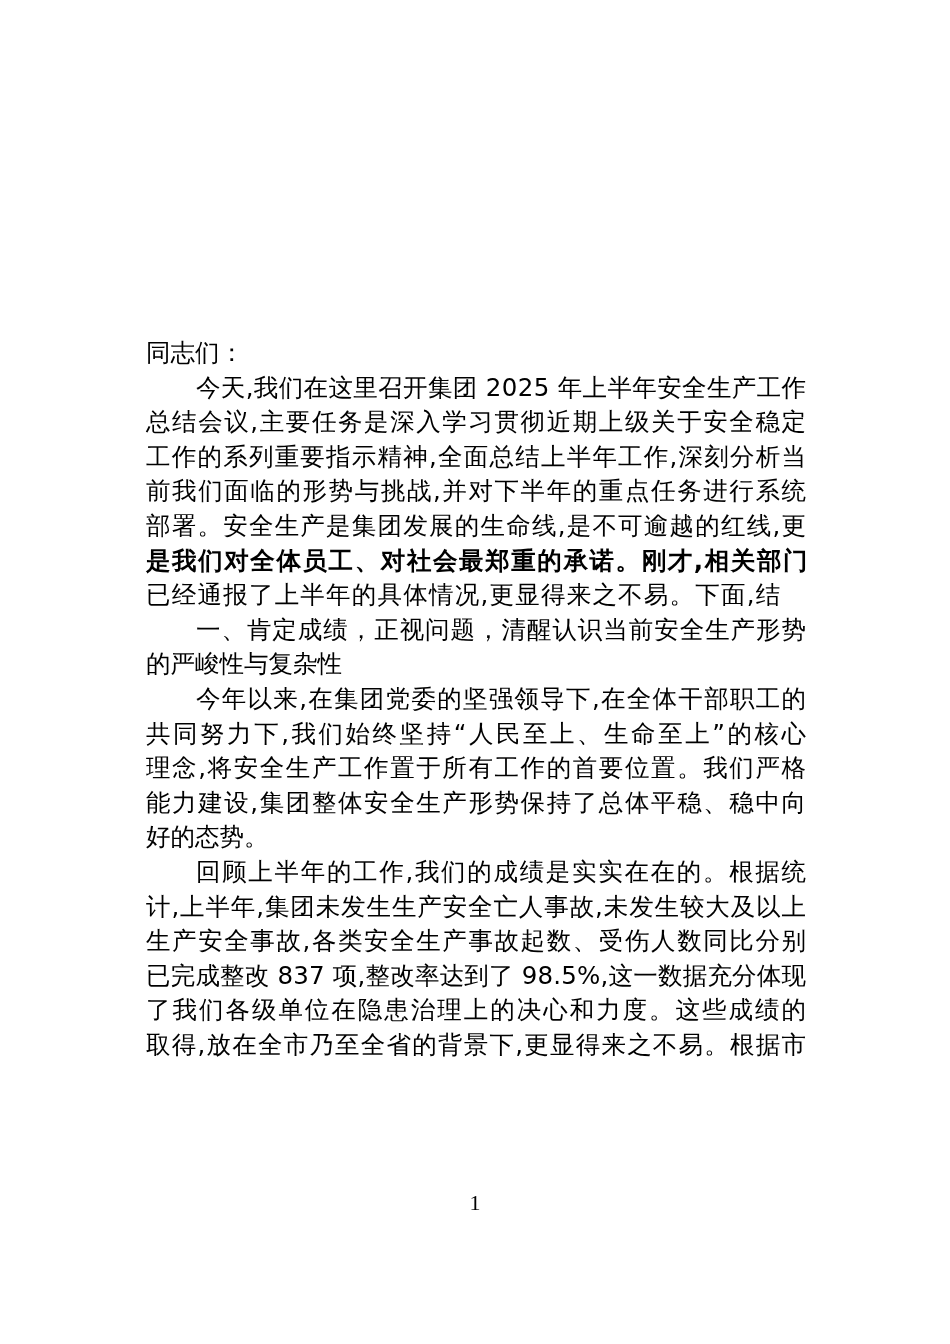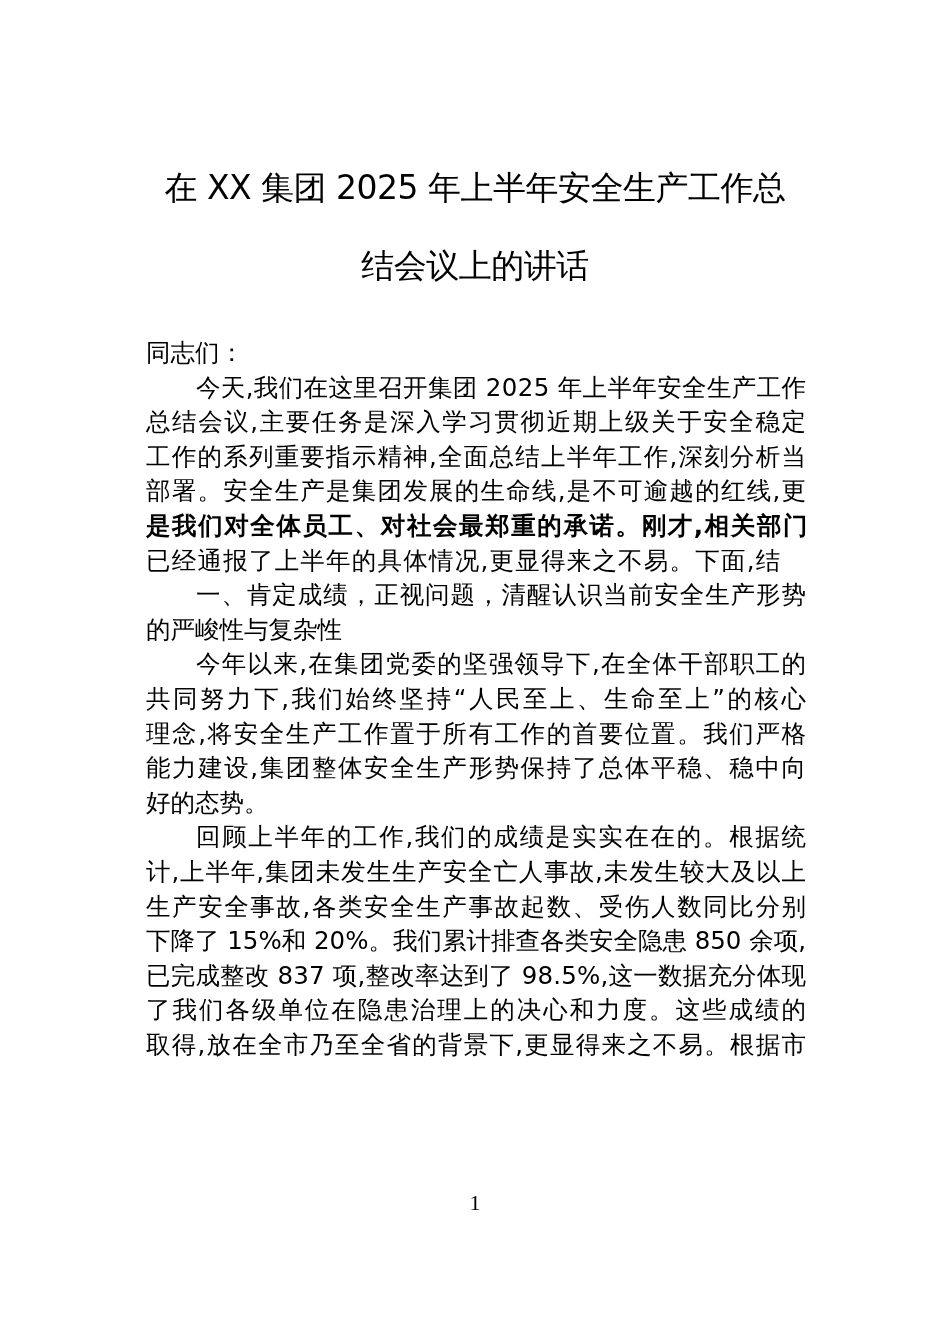--- a/index.html
+++ b/index.html
@@ -72,43 +72,39 @@
     font-family: "Liberation Serif", "DejaVu Serif", serif;
     font-size: 22px;
     line-height: 30px;
   }
 </style>
 </head>
 <body>
 
 <div class="page">
 
-  <div class="title-block">
-    <div class="title-line">在 XX 集团 2025 年上半年安全生产工作总</div>
-    <div class="title-line">结会议上的讲话</div>
-  </div>
 
   <div class="body-block">
     <div class="line last">同志们：</div>
     <div class="line indent"><span style="display: inline-block; white-space: nowrap; letter-spacing: 0.362269px; margin-right: -0.362269px;">今天,我们在这里召开集团 2025 年上半年安全生产工作</span></div>
     <div class="line"><span style="display: inline-block; white-space: nowrap; letter-spacing: 1.58813px; margin-right: -1.58813px;">总结会议,主要任务是深入学习贯彻近期上级关于安全稳定</span></div>
     <div class="line"><span style="display: inline-block; white-space: nowrap; letter-spacing: 1.22776px; margin-right: -1.22776px;">工作的系列重要指示精神,全面总结上半年工作,深刻分析当</span></div>
+    <div class="line"><span style="display: inline-block; white-space: nowrap; letter-spacing: 1.58813px; margin-right: -1.58813px;">前我们面临的形势与挑战,并对下半年的重点任务进行系统</span></div>
     <div class="line"><span style="display: inline-block; white-space: nowrap; letter-spacing: 1.22776px; margin-right: -1.22776px;">部署。安全生产是集团发展的生命线,是不可逾越的红线,更</span></div>
     <div class="line"><span style="display: inline-block; white-space: nowrap; letter-spacing: 1.58813px; margin-right: -1.58813px; font-weight: bold;">是我们对全体员工、对社会最郑重的承诺。刚才,相关部门</span></div>
     <div class="line"><span style="display: inline-block; white-space: nowrap; letter-spacing: 1.22776px; margin-right: -1.22776px;">已经通报了上半年的具体情况,更显得来之不易。下面,结</span></div>
     <div class="line indent"><span style="display: inline-block; white-space: nowrap; letter-spacing: 0.956522px; margin-right: -0.956522px;">一、肯定成绩，正视问题，清醒认识当前安全生产形势</span></div>
     <div class="line last">的严峻性与复杂性</div>
     <div class="line indent"><span style="display: inline-block; white-space: nowrap; letter-spacing: 1.28841px; margin-right: -1.28841px;">今年以来,在集团党委的坚强领导下,在全体干部职工的</span></div>
     <div class="line"><span style="display: inline-block; white-space: nowrap; letter-spacing: 2.5325px; margin-right: -2.5325px;">共同努力下,我们始终坚持“人民至上、生命至上”的核心</span></div>
     <div class="line"><span style="display: inline-block; white-space: nowrap; letter-spacing: 1.58813px; margin-right: -1.58813px;">理念,将安全生产工作置于所有工作的首要位置。我们严格</span></div>
     <div class="line"><span style="display: inline-block; white-space: nowrap; letter-spacing: 1.58813px; margin-right: -1.58813px;">能力建设,集团整体安全生产形势保持了总体平稳、稳中向</span></div>
     <div class="line last">好的态势。</div>
     <div class="line indent"><span style="display: inline-block; white-space: nowrap; letter-spacing: 1.68274px; margin-right: -1.68274px;">回顾上半年的工作,我们的成绩是实实在在的。根据统</span></div>
     <div class="line"><span style="display: inline-block; white-space: nowrap; letter-spacing: 0.893519px; margin-right: -0.893519px;">计,上半年,集团未发生生产安全亡人事故,未发生较大及以上</span></div>
     <div class="line"><span style="display: inline-block; white-space: nowrap; letter-spacing: 1.58813px; margin-right: -1.58813px;">生产安全事故,各类安全生产事故起数、受伤人数同比分别</span></div>
-    <div class="line"><span style="display: inline-block; white-space: nowrap; letter-spacing: -0.00390625px; margin-right: 0.0039062px;">下降了 15%和 20%。我们累计排查各类安全隐患 850 余项,</span></div>
     <div class="line"><span style="display: inline-block; white-space: nowrap; letter-spacing: 0.20166px; margin-right: -0.20166px;">已完成整改 837 项,整改率达到了 98.5%,这一数据充分体现</span></div>
     <div class="line"><span style="display: inline-block; white-space: nowrap; letter-spacing: 1.97917px; margin-right: -1.97917px;">了我们各级单位在隐患治理上的决心和力度。这些成绩的</span></div>
     <div class="line"><span style="display: inline-block; white-space: nowrap; letter-spacing: 1.22776px; margin-right: -1.22776px;">取得,放在全市乃至全省的背景下,更显得来之不易。根据市</span></div>
   </div>
 
   <div class="page-number">1</div>
 </div>
 
 </body></html>

